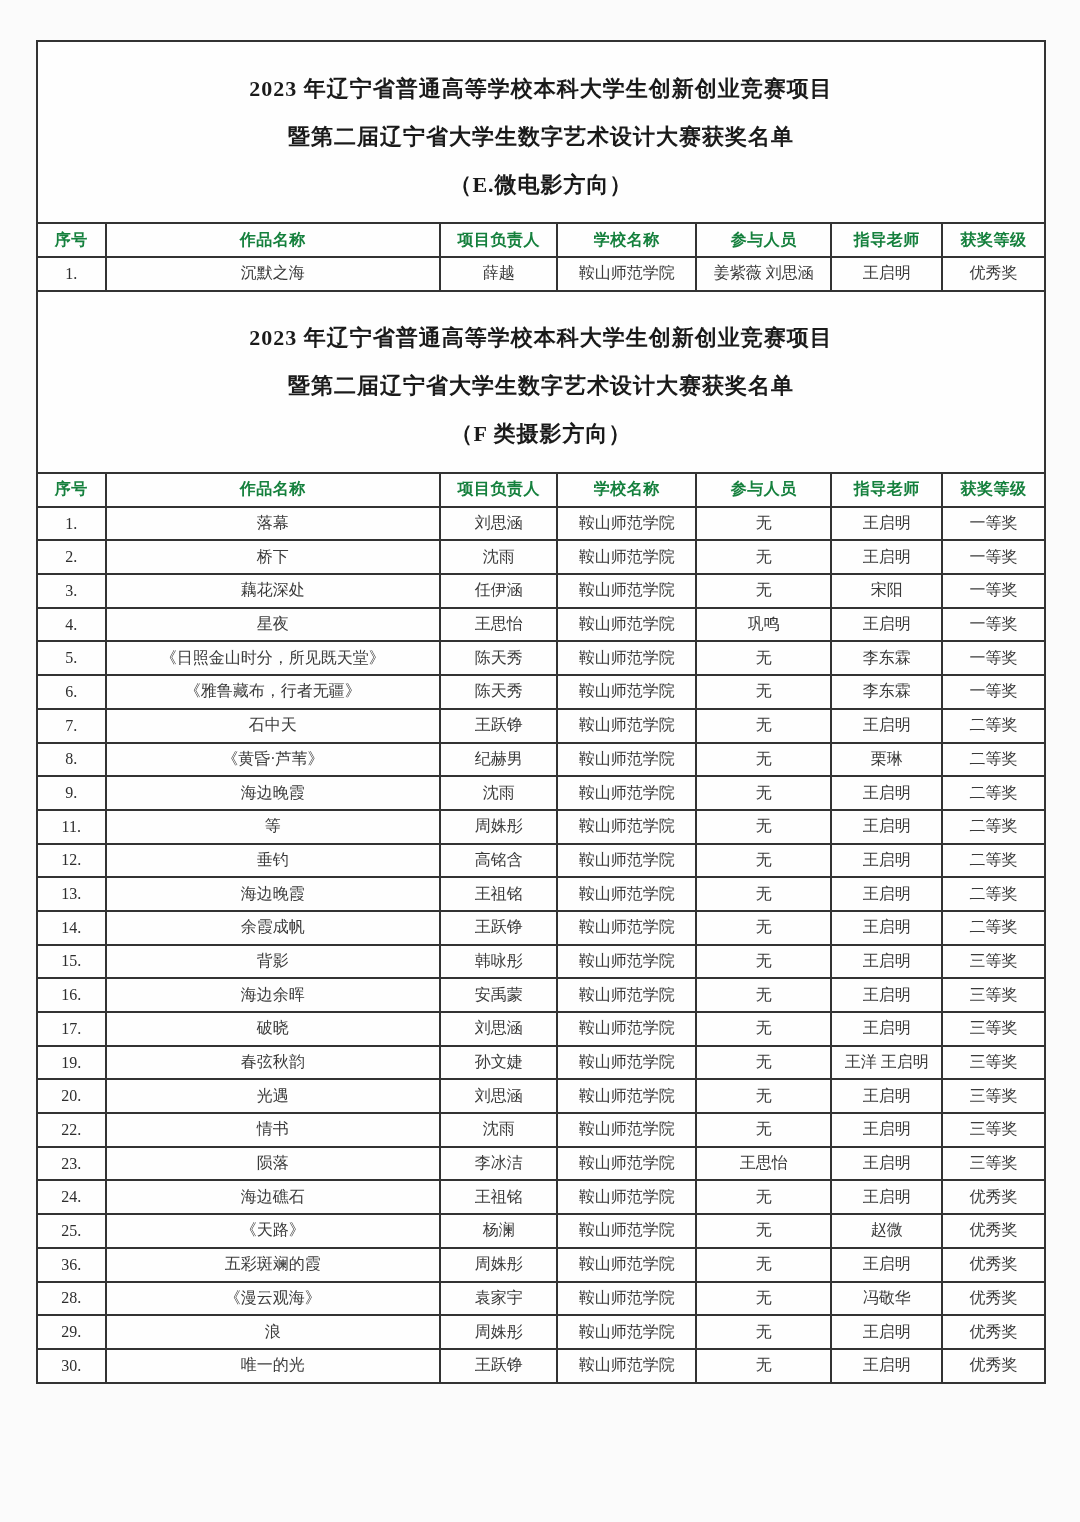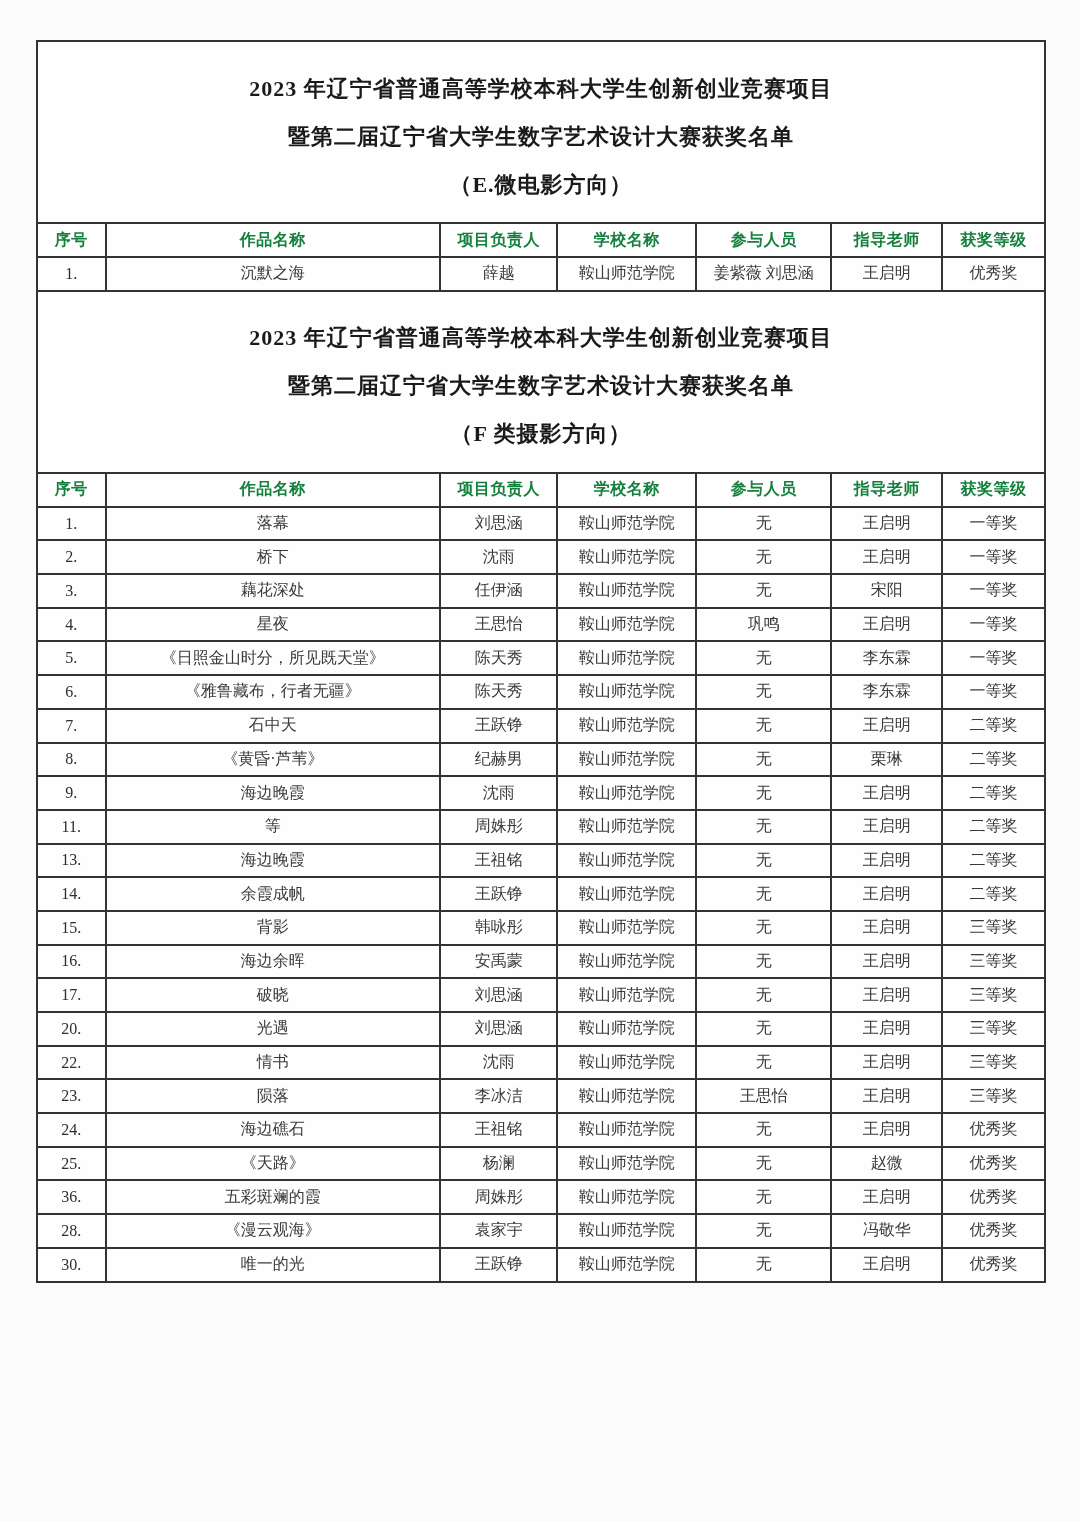--- a/index.html
+++ b/index.html
@@ -218,20 +218,29 @@
         <tr class="data-row">
           <td class="num-cell">11.</td>
           <td>等</td>
           <td>周姝彤</td>
           <td>鞍山师范学院</td>
           <td>无</td>
           <td>王启明</td>
           <td>二等奖</td>
         </tr>
         <tr class="data-row">
+          <td class="num-cell">12.</td>
+          <td>垂钓</td>
+          <td>高铭含</td>
+          <td>鞍山师范学院</td>
+          <td>无</td>
+          <td>王启明</td>
+          <td>二等奖</td>
+        </tr>
+        <tr class="data-row">
           <td class="num-cell">13.</td>
           <td>海边晚霞</td>
           <td>王祖铭</td>
           <td>鞍山师范学院</td>
           <td>无</td>
           <td>王启明</td>
           <td>二等奖</td>
         </tr>
         <tr class="data-row">
           <td class="num-cell">14.</td>
@@ -263,20 +272,29 @@
         <tr class="data-row">
           <td class="num-cell">17.</td>
           <td>破晓</td>
           <td>刘思涵</td>
           <td>鞍山师范学院</td>
           <td>无</td>
           <td>王启明</td>
           <td>三等奖</td>
         </tr>
         <tr class="data-row">
+          <td class="num-cell">19.</td>
+          <td>春弦秋韵</td>
+          <td>孙文婕</td>
+          <td>鞍山师范学院</td>
+          <td>无</td>
+          <td>王洋 王启明</td>
+          <td>三等奖</td>
+        </tr>
+        <tr class="data-row">
           <td class="num-cell">20.</td>
           <td>光遇</td>
           <td>刘思涵</td>
           <td>鞍山师范学院</td>
           <td>无</td>
           <td>王启明</td>
           <td>三等奖</td>
         </tr>
         <tr class="data-row">
           <td class="num-cell">22.</td>
@@ -326,20 +344,29 @@
         <tr class="data-row">
           <td class="num-cell">28.</td>
           <td>《漫云观海》</td>
           <td>袁家宇</td>
           <td>鞍山师范学院</td>
           <td>无</td>
           <td>冯敬华</td>
           <td>优秀奖</td>
         </tr>
         <tr class="data-row">
+          <td class="num-cell">29.</td>
+          <td>浪</td>
+          <td>周姝彤</td>
+          <td>鞍山师范学院</td>
+          <td>无</td>
+          <td>王启明</td>
+          <td>优秀奖</td>
+        </tr>
+        <tr class="data-row">
           <td class="num-cell">30.</td>
           <td>唯一的光</td>
           <td>王跃铮</td>
           <td>鞍山师范学院</td>
           <td>无</td>
           <td>王启明</td>
           <td>优秀奖</td>
         </tr>
       </tbody>
   </table>

